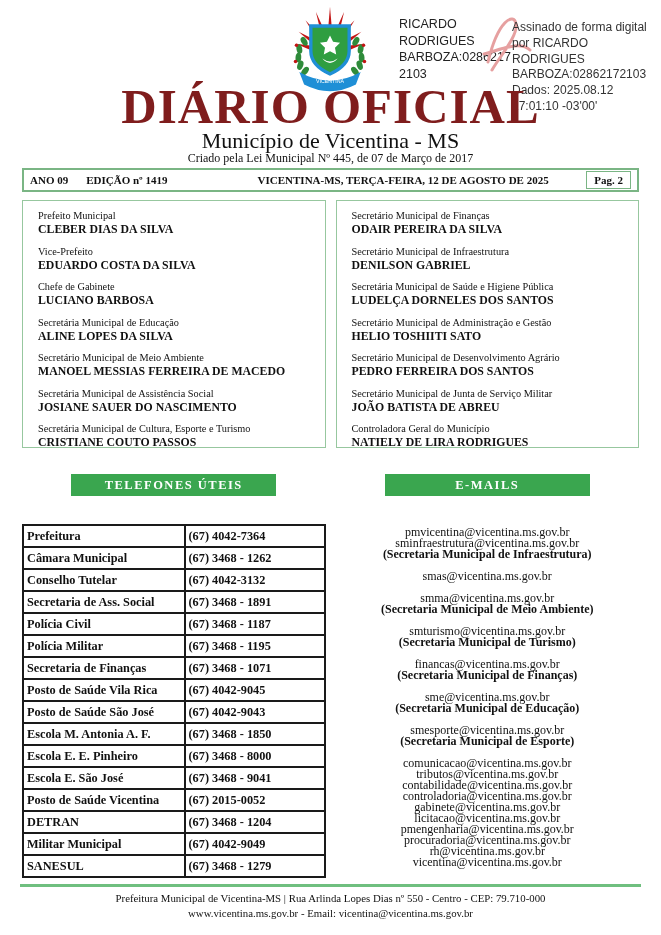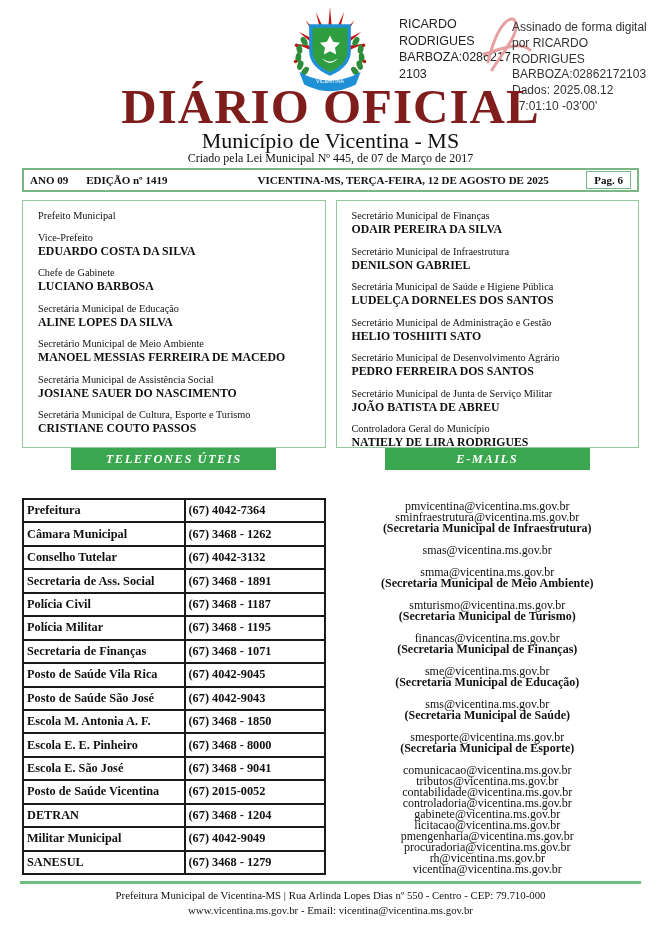--- a/index.html
+++ b/index.html
@@ -33,21 +33,21 @@
 
   
   .cols { display:flex; margin:0 22px; gap:10px; }
   .col { width:304px; }
 
   .obox { border:1.5px solid #97c79f; height:248px; padding:8px 15px; margin-top:8px; overflow:hidden; }
   .entry { margin-bottom:8.5px; }
   .role { font-size:10.3px; line-height:13px; }
   .name { font-size:11.8px; font-weight:bold; line-height:14px; }
 
-  .bars-row { margin-top:0;font-style:italic; }
+  .bars-row { margin-top:26px; }
   .greenbar { background:#3aa64f; color:#fff; text-align:center; font-weight:bold;
               font-size:12.5px; letter-spacing:1.5px; height:22px; line-height:22px;
               width:205px; margin:0 auto; }
   .barwrap { width:304px; }
 
   .content-row { margin-top:28px; }
 
   
   table.phones { border-collapse:collapse; width:304px; }
   table.phones td { border:2px solid #1a1a1a; text-align:left; font-weight:bold;
@@ -133,27 +133,28 @@
     <h2 class="subtitle">Município de Vicentina - MS</h2>
     <div class="tagline">Criado pela Lei Municipal Nº 445, de 07 de Março de 2017</div>
   </header>
 
   <div class="infobar">
     <div class="left">
       <span>ANO 09</span>
       <span>EDIÇÃO nº 1419</span>
     </div>
     <div class="center">VICENTINA-MS, TERÇA-FEIRA, 12 DE AGOSTO DE 2025</div>
-    <div class="pagebox">Pag. 6</div>
+    <div class="pagebox">Pag. 2</div>
   </div>
 
   <div class="cols">
     <section class="col obox">
       <div class="entry">
         <div class="role">Prefeito Municipal</div>
+        <div class="name">CLEBER DIAS DA SILVA</div>
       </div>
       <div class="entry">
         <div class="role">Vice-Prefeito</div>
         <div class="name">EDUARDO COSTA DA SILVA</div>
       </div>
       <div class="entry">
         <div class="role">Chefe de Gabinete</div>
         <div class="name">LUCIANO BARBOSA</div>
       </div>
       <div class="entry">
@@ -303,24 +304,20 @@
         <div>smturismo@vicentina.ms.gov.br</div>
         <div class="elabel">(Secretaria Municipal de Turismo)</div>
       </div>
       <div class="egroup">
         <div>financas@vicentina.ms.gov.br</div>
         <div class="elabel">(Secretaria Municipal de Finanças)</div>
       </div>
       <div class="egroup">
         <div>sme@vicentina.ms.gov.br</div>
         <div class="elabel">(Secretaria Municipal de Educação)</div>
-      </div>
-      <div class="egroup">
-        <div>sms@vicentina.ms.gov.br</div>
-        <div class="elabel">(Secretaria Municipal de Saúde)</div>
       </div>
       <div class="egroup">
         <div>smesporte@vicentina.ms.gov.br</div>
         <div class="elabel">(Secretaria Municipal de Esporte)</div>
       </div>
       <div class="eplain">
         <div>comunicacao@vicentina.ms.gov.br</div>
         <div>tributos@vicentina.ms.gov.br</div>
         <div>contabilidade@vicentina.ms.gov.br</div>
         <div>controladoria@vicentina.ms.gov.br</div>

